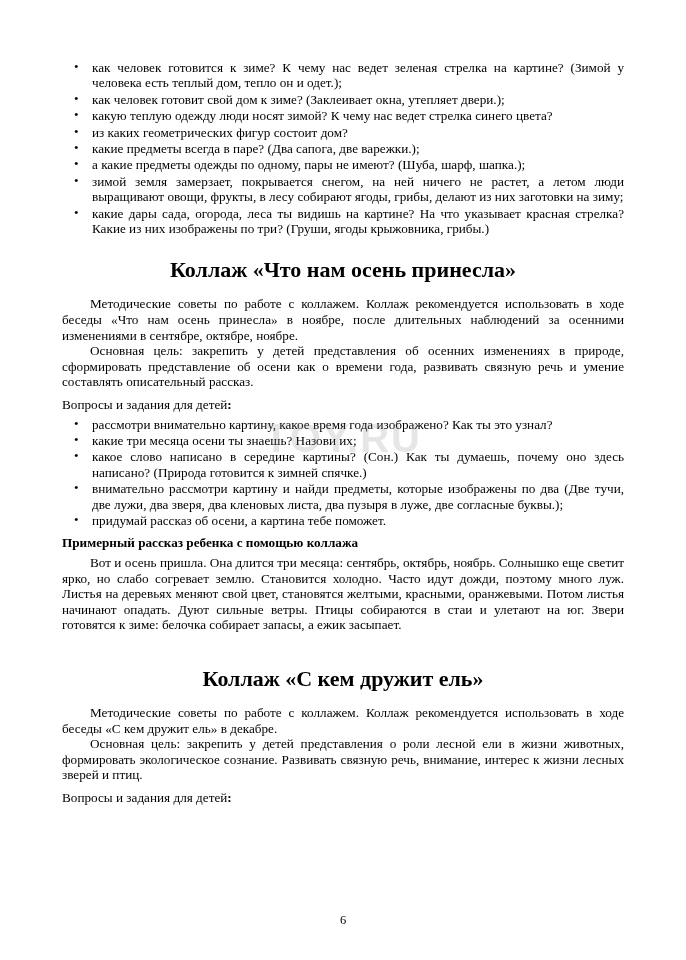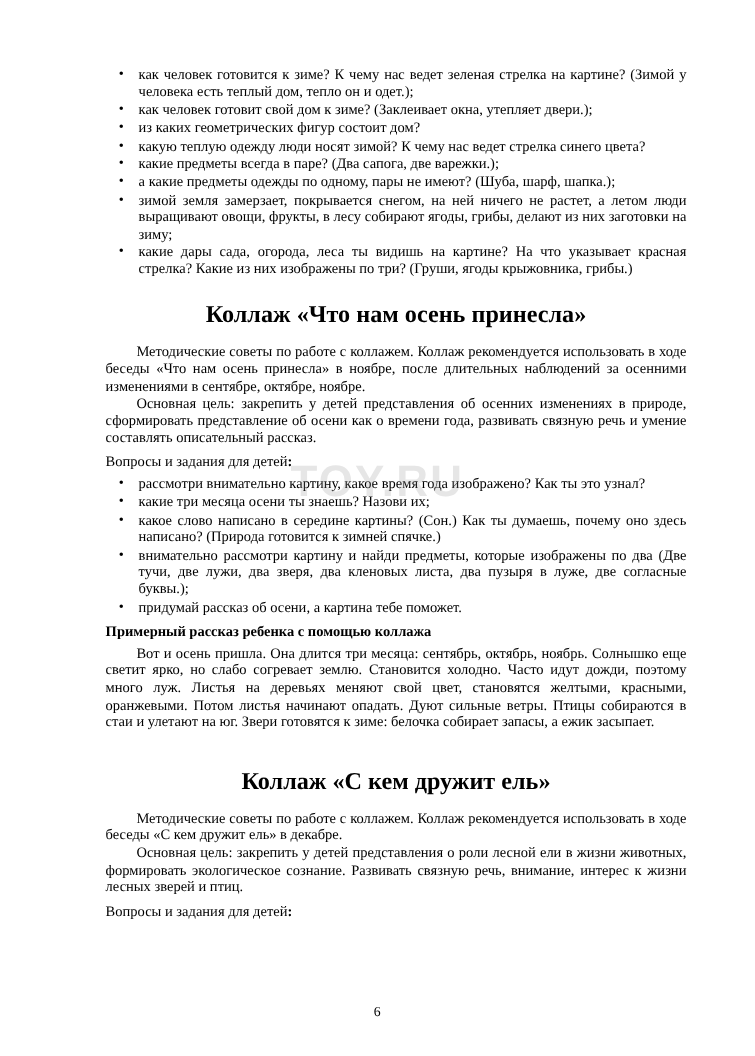--- a/index.html
+++ b/index.html
@@ -14,21 +14,21 @@
     color: #000000;
     position: relative;
     overflow: hidden;
   }
   .page {
     position: absolute;
     left: 0; top: 0;
     width: 686px;
     height: 960px;
     box-sizing: border-box;
-    padding: 60px 62px 0 96px;
+    padding: 60px 62px 0 62px;
     border-radius: 27px;
   }
   .watermark {
     position: absolute;
     left: 0;
     top: 416px;
     width: 686px;
     text-align: center;
     font-family: "Liberation Sans", sans-serif;
     font-size: 40px;
@@ -96,22 +96,22 @@
   .spacer-lg { height: 20px; }
 </style>
 </head>
 <body>
 
 <div class="page">
 
   <ul class="bullets">
     <li>как человек готовится к зиме? К чему нас ведет зеленая стрелка на картине? (Зимой у человека есть теплый дом, тепло он и одет.);</li>
     <li>как человек готовит свой дом к зиме? (Заклеивает окна, утепляет двери.);</li>
+    <li>какую теплую одежду люди носят зимой? К чему нас ведет стрелка синего цвета?</li>
     <li>из каких геометрических фигур состоит дом?</li>
-    <li>какую теплую одежду люди носят зимой? К чему нас ведет стрелка синего цвета?</li>
     <li>какие предметы всегда в паре? (Два сапога, две варежки.);</li>
     <li>а какие предметы одежды по одному, пары не имеют? (Шуба, шарф, шапка.);</li>
     <li>зимой земля замерзает, покрывается снегом, на ней ничего не растет, а летом люди выращивают овощи, фрукты, в лесу собирают ягоды, грибы, делают из них заготовки на зиму;</li>
     <li>какие дары сада, огорода, леса ты видишь на картине? На что указывает красная стрелка? Какие из них изображены по три? (Груши, ягоды крыжовника, грибы.)</li>
   </ul>
 
   <div class="spacer-lg"></div>
 
   <h2 class="collage-title">Коллаж «Что нам осень принесла»</h2>
 

